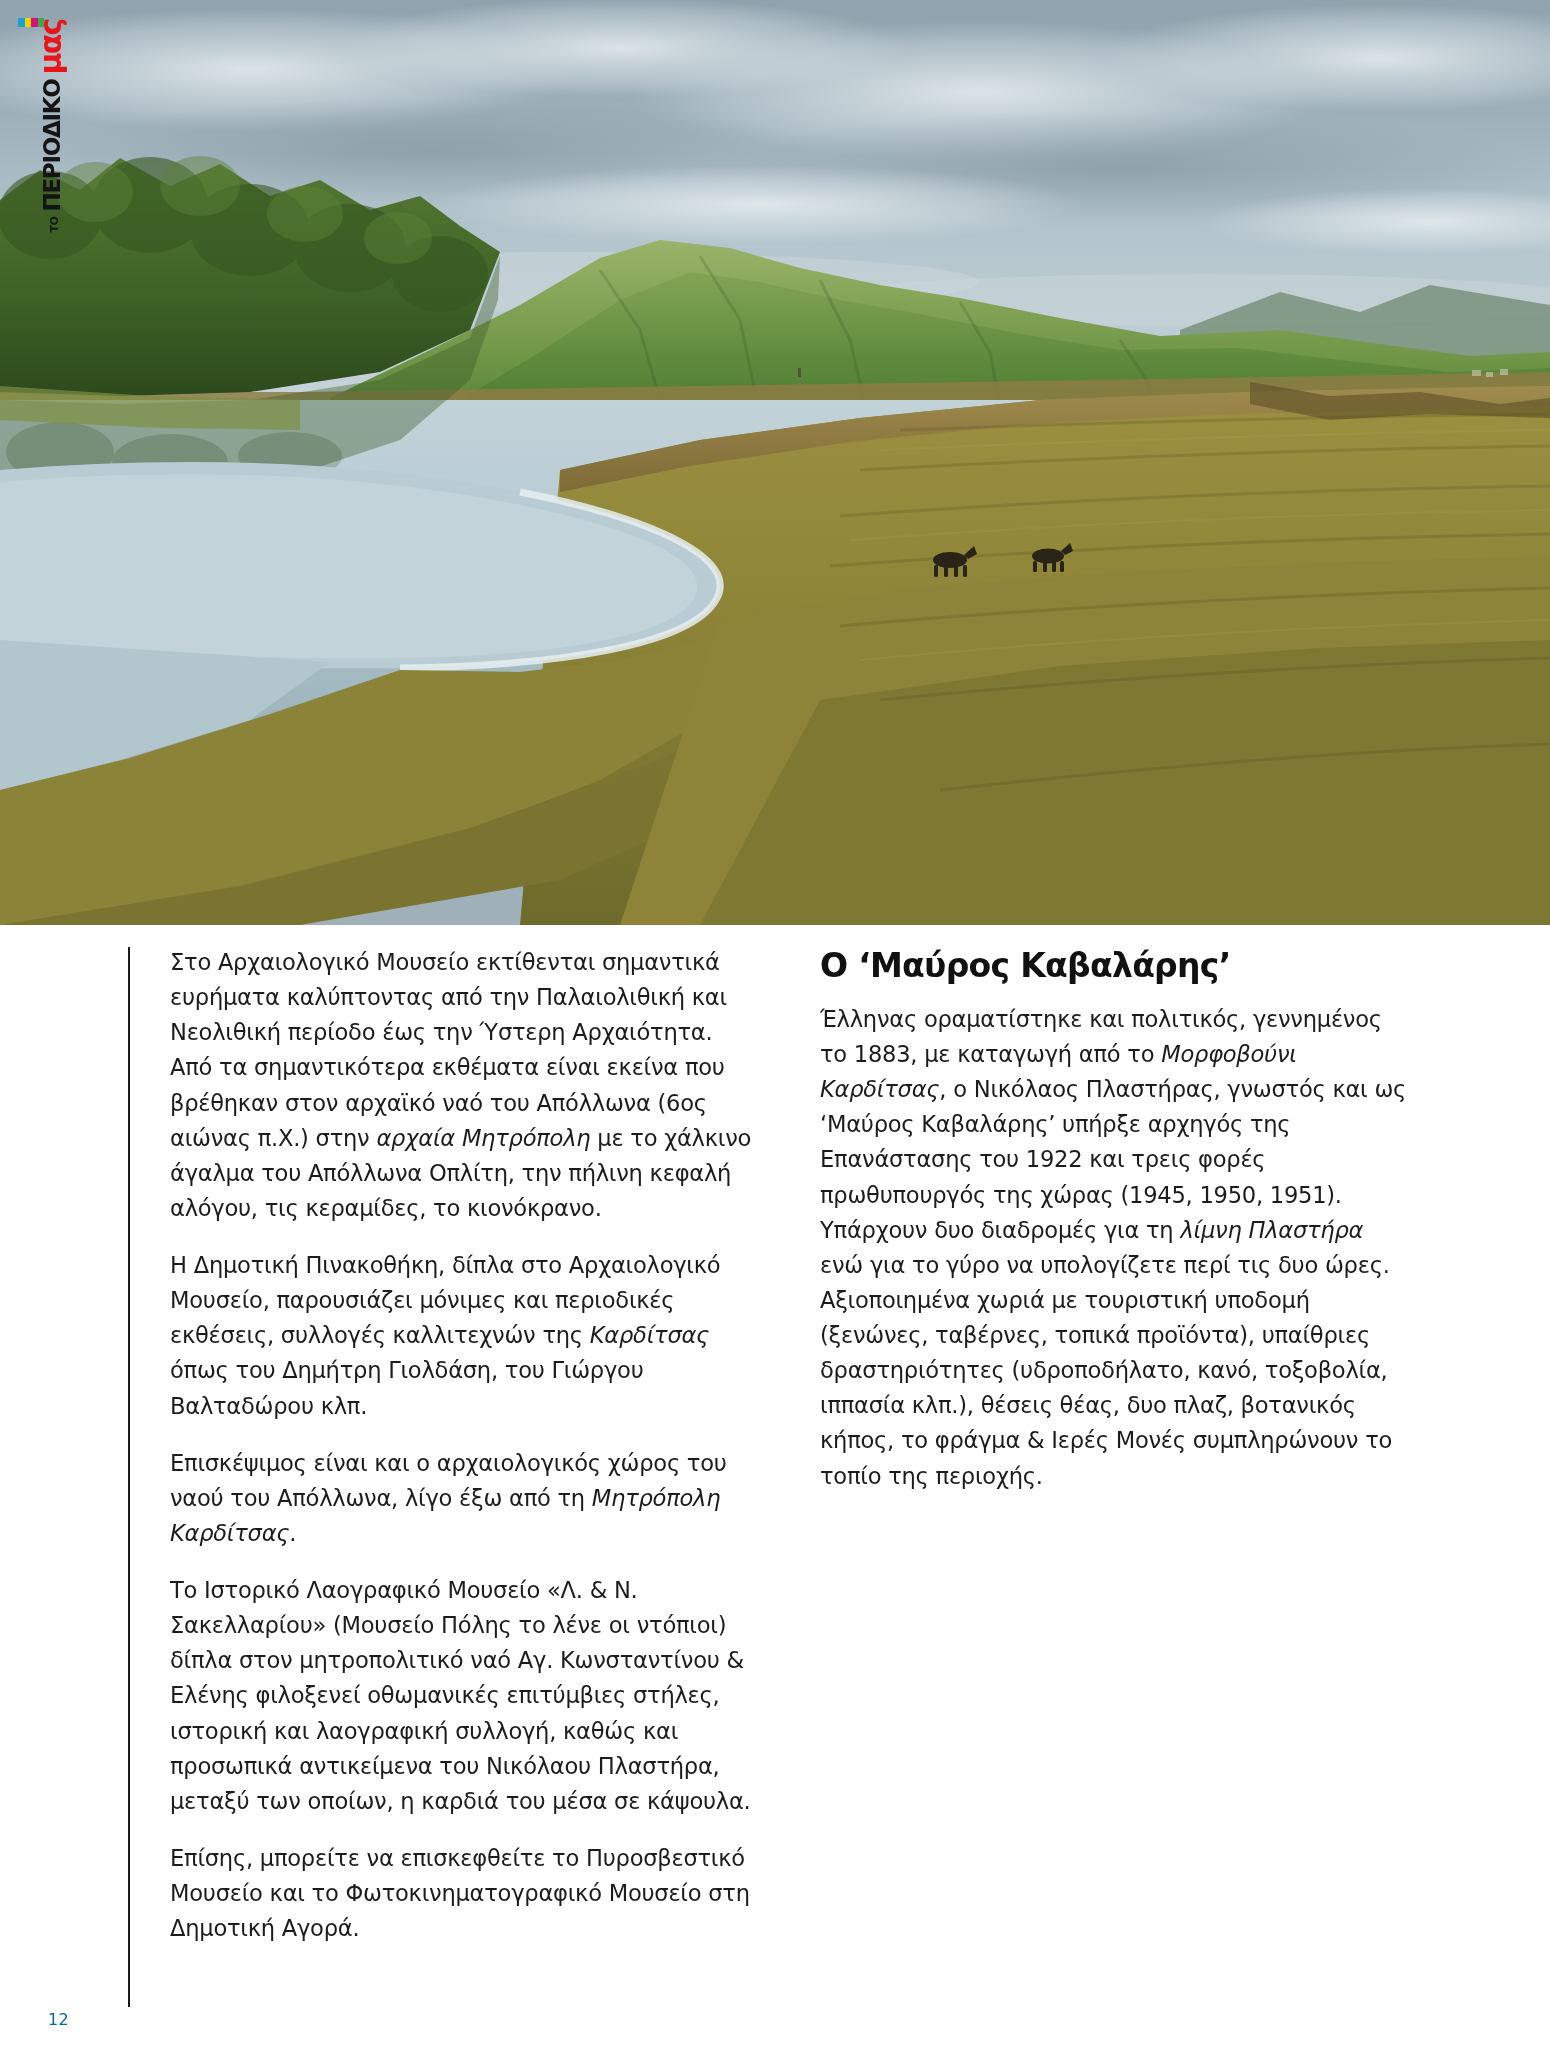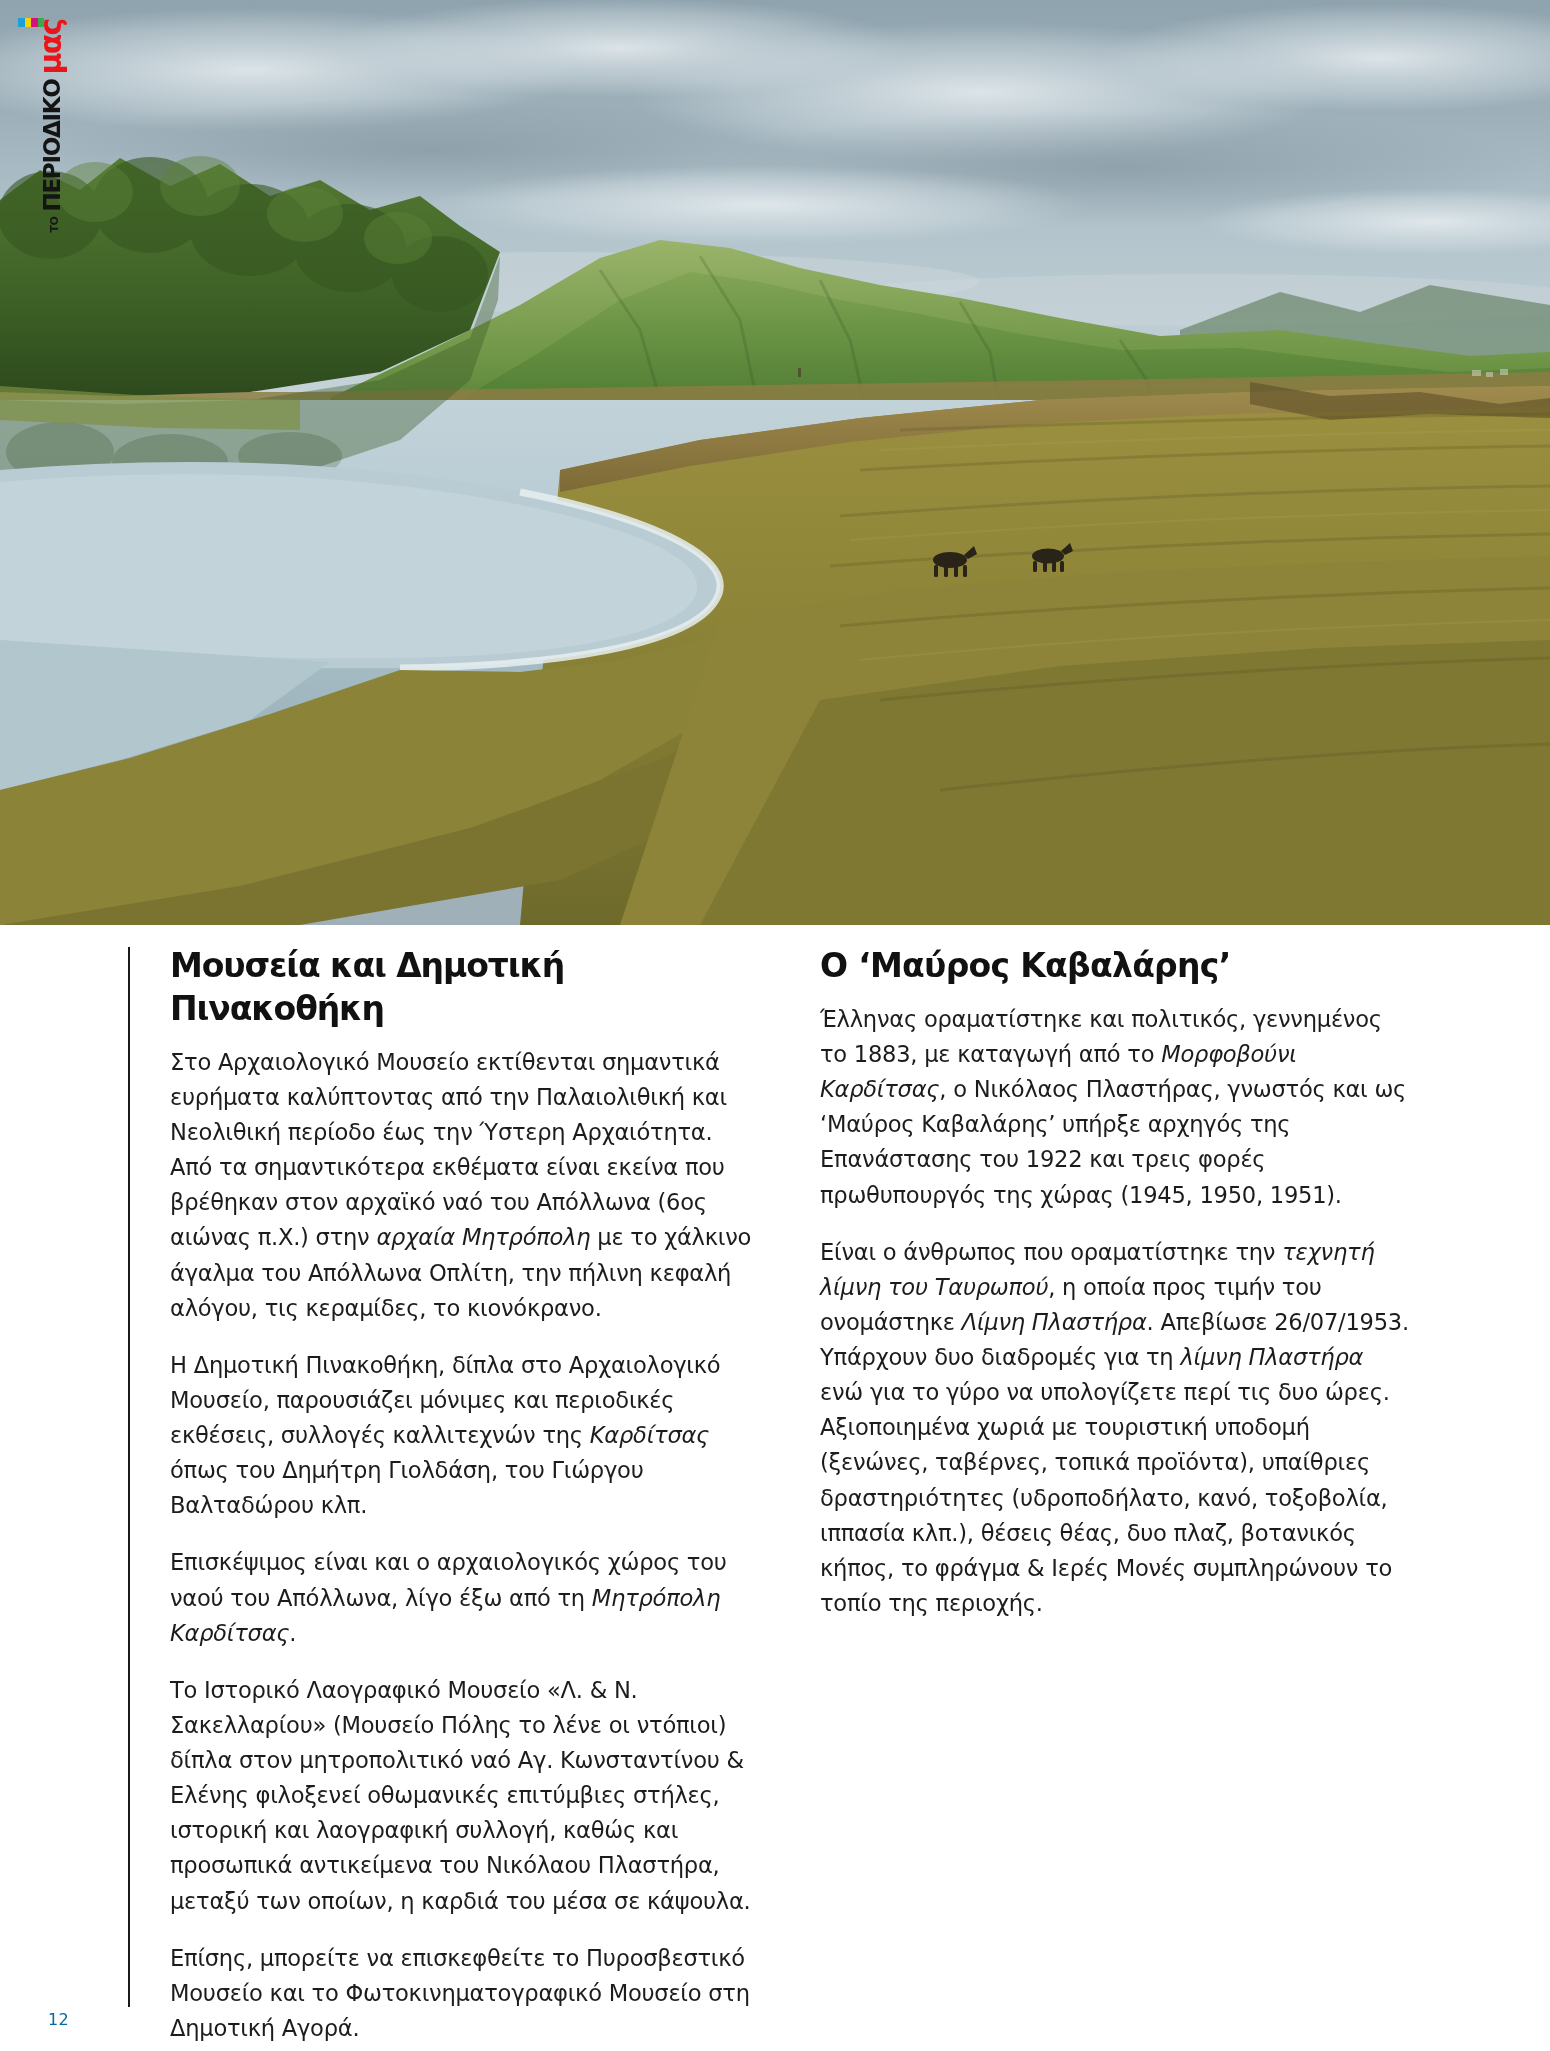--- a/index.html
+++ b/index.html
@@ -375,35 +375,33 @@
       </div>
     </div>
   </div>
 
   <div class="content">
     <div class="rule"></div>
 
     <div class="cols">
 
       <div class="col">
-        <h2 class="tight">Μουσεία και Δημοτική Πινακοθήκη</h2>
         <div>
             <p><span>Στο Αρχαιολογικό Μουσείο εκτίθενται σημαντικά ευρήματα καλύπτοντας από την Παλαιολιθική και Νεολιθική περίοδο έως την Ύστερη Αρχαιότητα. Από τα σημαντικότερα εκθέματα είναι εκείνα που βρέθηκαν στον αρχαϊκό ναό του Απόλλωνα (6ος αιώνας π.Χ.) στην </span><em>αρχαία Μητρόπολη</em><span> με το χάλκινο άγαλμα του Απόλλωνα Οπλίτη, την πήλινη κεφαλή αλόγου, τις κεραμίδες, το κιονόκρανο.</span></p>
             <p><span>Η Δημοτική Πινακοθήκη, δίπλα στο Αρχαιολογικό Μουσείο, παρουσιάζει μόνιμες και περιοδικές εκθέσεις, συλλογές καλλιτεχνών της </span><em>Καρδίτσας</em><span> όπως του Δημήτρη Γιολδάση, του Γιώργου Βαλταδώρου κλπ.</span></p>
             <p><span>Επισκέψιμος είναι και ο αρχαιολογικός χώρος του ναού του Απόλλωνα, λίγο έξω από τη </span><em>Μητρόπολη Καρδίτσας</em><span>.</span></p>
             <p><span>Το Ιστορικό Λαογραφικό Μουσείο «Λ. &amp; Ν. Σακελλαρίου» (Μουσείο Πόλης το λένε οι ντόπιοι) δίπλα στον μητροπολιτικό ναό Αγ. Κωνσταντίνου &amp; Ελένης φιλοξενεί οθωμανικές επιτύμβιες στήλες, ιστορική και λαογραφική συλλογή, καθώς και προσωπικά αντικείμενα του Νικόλαου Πλαστήρα, μεταξύ των οποίων, η καρδιά του μέσα σε κάψουλα.</span></p>
             <p><span>Επίσης, μπορείτε να επισκεφθείτε το Πυροσβεστικό Μουσείο και το Φωτοκινηματογραφικό Μουσείο στη Δημοτική Αγορά.</span></p>
           </div>
       </div>
 
       <div class="col">
         <h2>Ο ‘Μαύρος Καβαλάρης’</h2>
         <div>
             <p><span>Έλληνας οραματίστηκε και πολιτικός, γεννημένος το 1883, με καταγωγή από το </span><em>Μορφοβούνι Καρδίτσας</em><span>, ο Νικόλαος Πλαστήρας, γνωστός και ως ‘Μαύρος Καβαλάρης’ υπήρξε αρχηγός της Επανάστασης του 1922 και τρεις φορές πρωθυπουργός της χώρας (1945, 1950, 1951).</span></p>
-            <p><span>Είναι ο άνθρωπος που οραματίστηκε την </span><em>τεχνητή λίμνη του Ταυρωπού</em><span>, η οποία προς τιμήν του ονομάστηκε </span><em>Λίμνη Πλαστήρα</em><span>. Απεβίωσε 26/07/1953.</span></p>
           </div>
         <div>
             <p><span>Υπάρχουν δυο διαδρομές για τη </span><em>λίμνη Πλαστήρα</em><span> ενώ για το γύρο να υπολογίζετε περί τις δυο ώρες. Αξιοποιημένα χωριά με τουριστική υποδομή (ξενώνες, ταβέρνες, τοπικά προϊόντα), υπαίθριες δραστηριότητες (υδροποδήλατο, κανό, τοξοβολία, ιππασία κλπ.), θέσεις θέας, δυο πλαζ, βοτανικός κήπος, το φράγμα &amp; Ιερές Μονές συμπληρώνουν το τοπίο της περιοχής.</span></p>
           </div>
       </div>
 
     </div>
 
     <div class="pagenum">12</div>
   </div>

